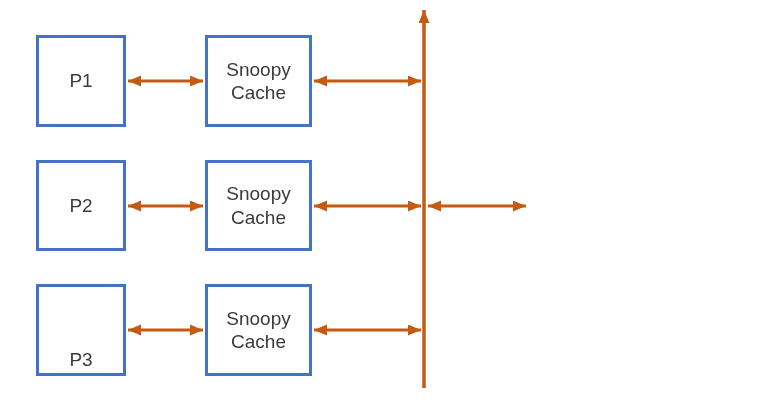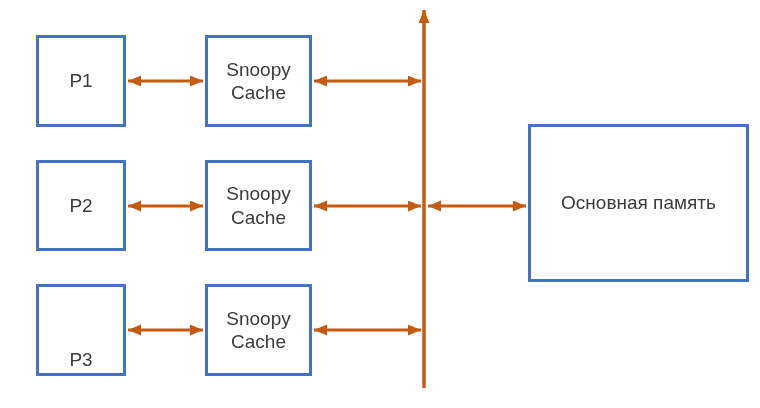--- a/index.html
+++ b/index.html
@@ -92,17 +92,14 @@
   <div class="box box-cache1">
     <span>Snoopy Cache</span>
   </div>
   <div class="box box-cache2">
     <span>Snoopy Cache</span>
   </div>
   <div class="box box-cache3">
     <span>Snoopy Cache</span>
   </div>
 
-  <div class="box box-memory">
-    <span>Основная память</span>
-  </div>
 
 </div>
 
 </body></html>

